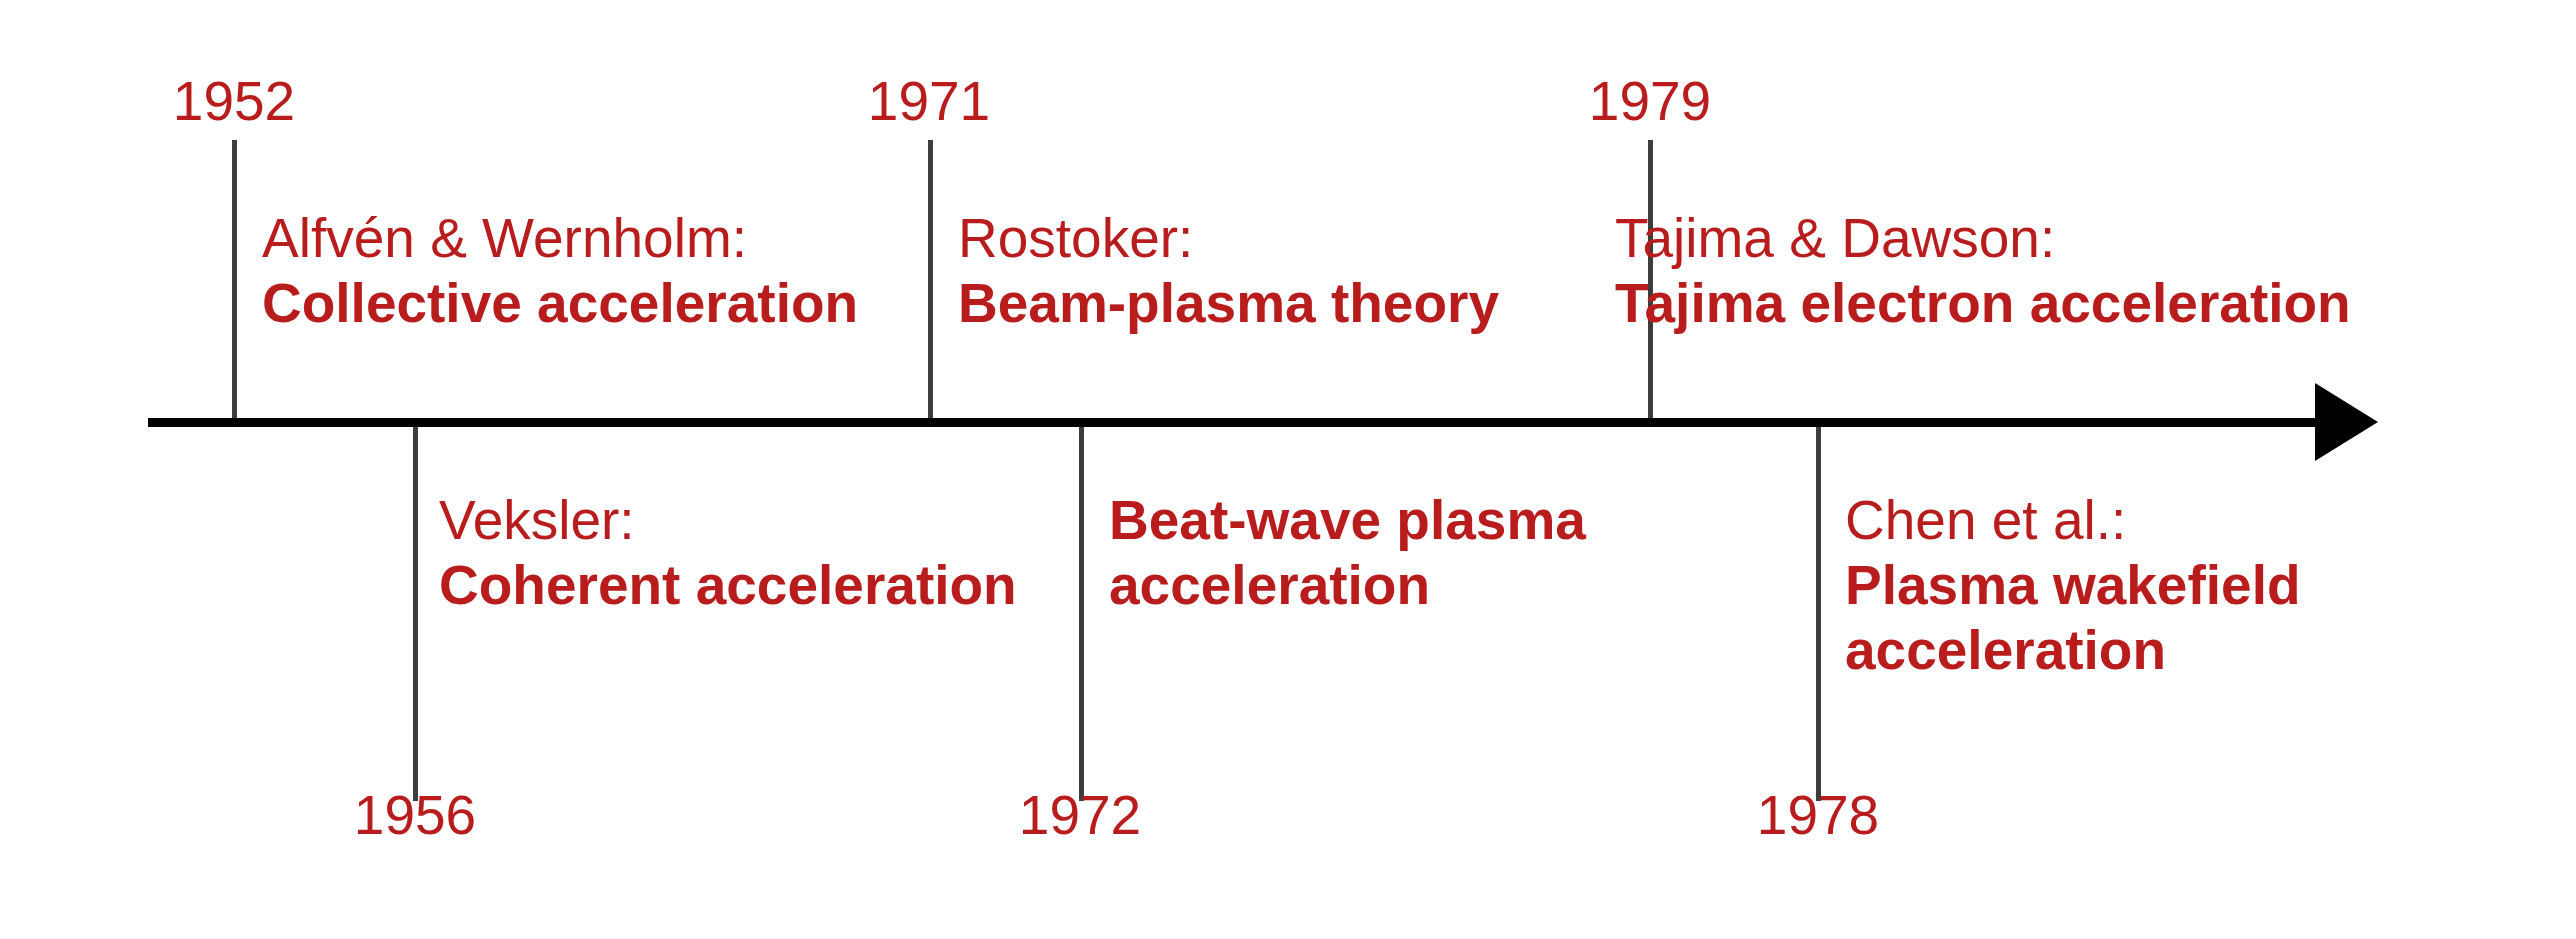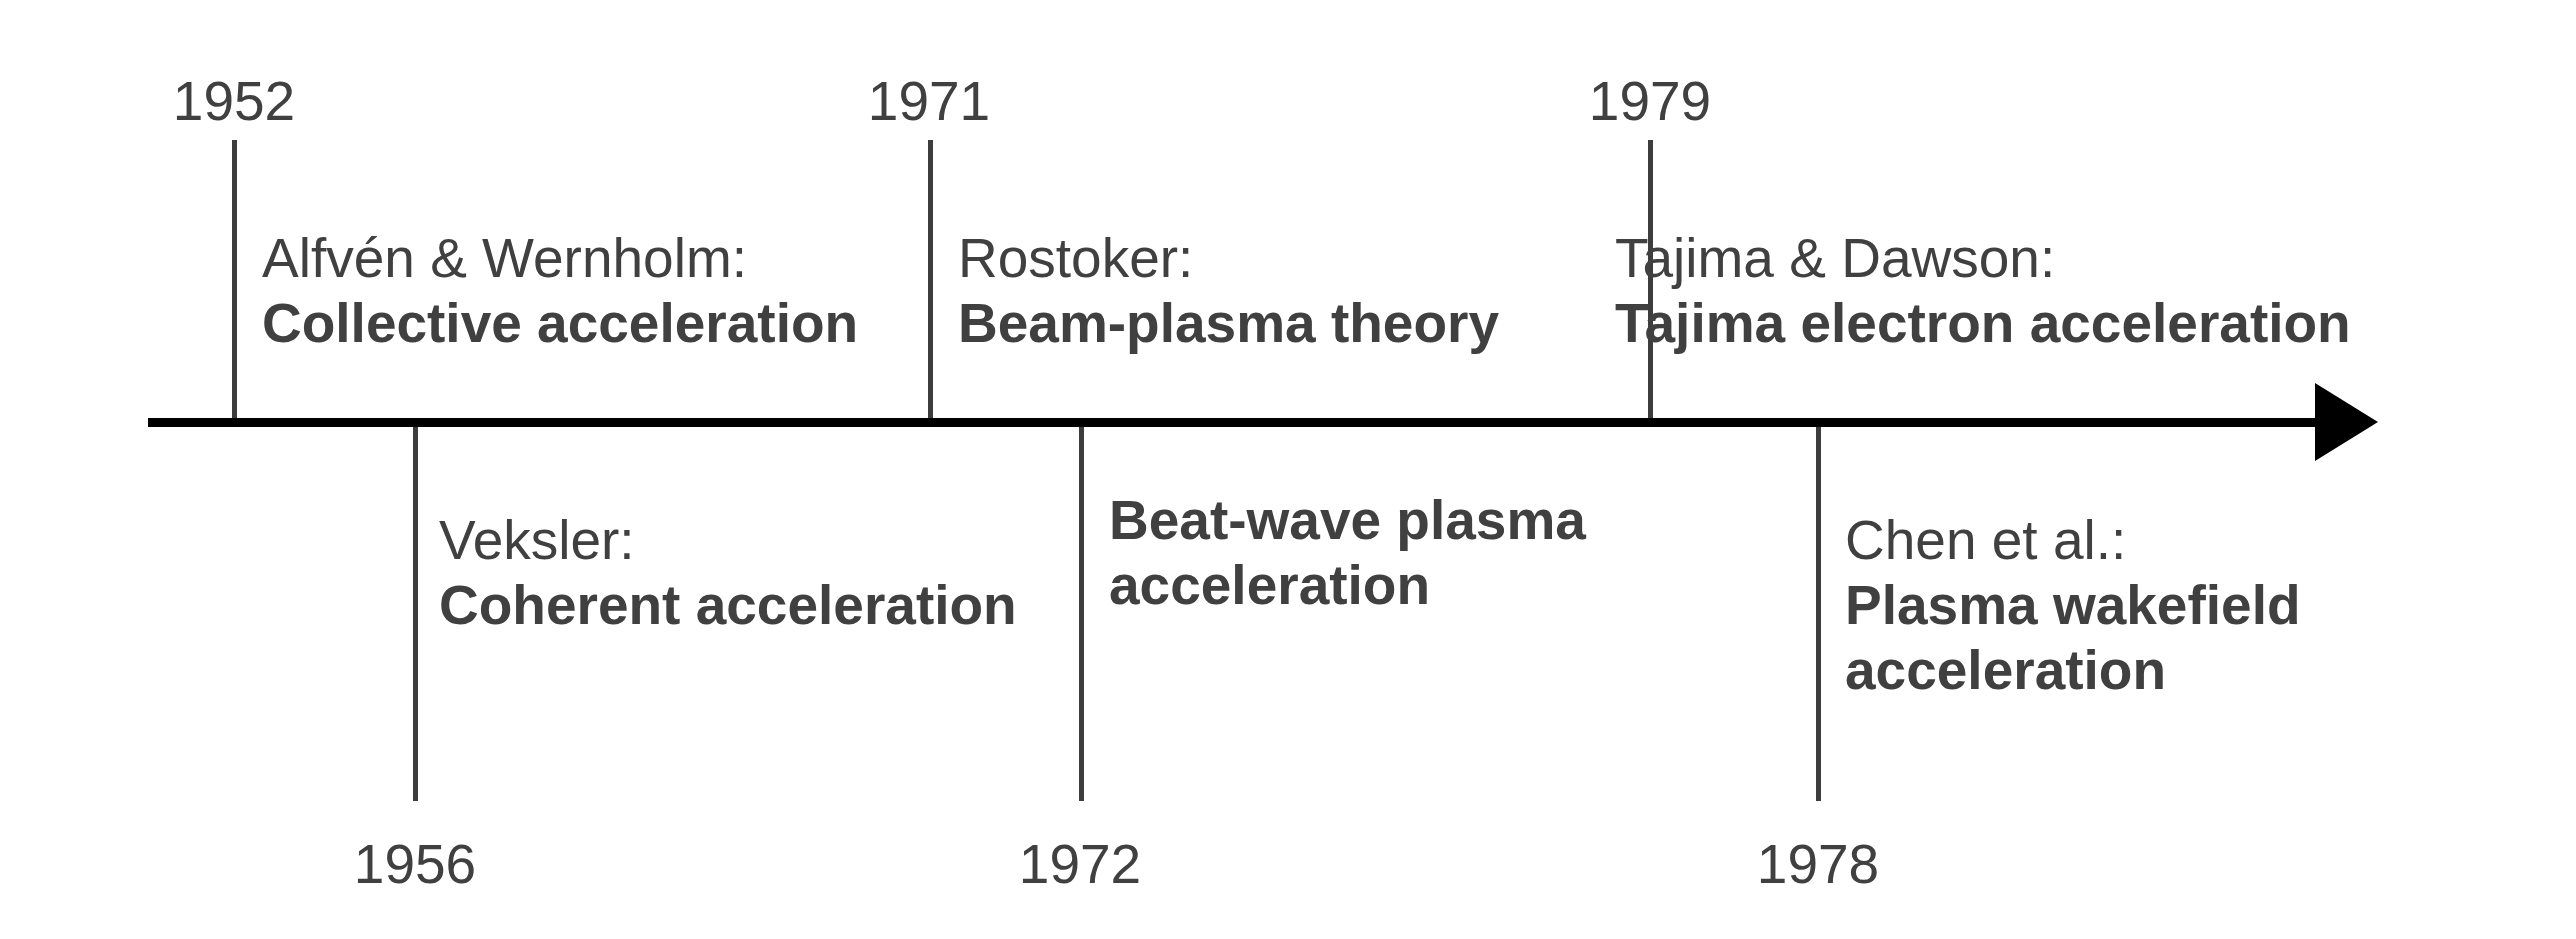--- a/index.html
+++ b/index.html
@@ -6,21 +6,21 @@
     margin: 0;
     padding: 0;
     background: #ffffff;
   }
   .canvas {
     position: relative;
     width: 2576px;
     height: 940px;
     background: #ffffff;
     font-family: "Liberation Sans", sans-serif;
-    color: #404040;
+    color: #b91c1c;
     overflow: hidden;
   }
   .axis-line {
     position: absolute;
     left: 148px;
     top: 418px;
     width: 2168px;
     height: 8.5px;
     background: #000000;
   }
@@ -42,30 +42,30 @@
   .tick.above { top: 140px; height: 278px; }
   .tick.below { top: 427px; height: 374px; }
   .year {
     position: absolute;
     font-size: 55px;
     line-height: 63px;
     white-space: nowrap;
     transform: translateX(-50%);
   }
   .year.above { top: 70px; }
-  .year.below { top: 833px; }
+  .year.below { top: 784px; }
   .label {
     position: absolute;
     font-size: 55px;
     line-height: 65px;
     white-space: nowrap;
   }
   .label.above { top: 206px; }
   .label.below { top: 488px; }
-  .label .author { font-weight: normal; display: block; margin-top: 20px; }
+  .label .author { font-weight: normal; display: block; }
   .label .topic  { font-weight: bold; display: block; white-space: pre-line; }
 </style>
 </head>
 <body>
 
 <div class="canvas">
 
   <div class="axis-line"></div>
   <div class="axis-arrowhead"></div>
 

